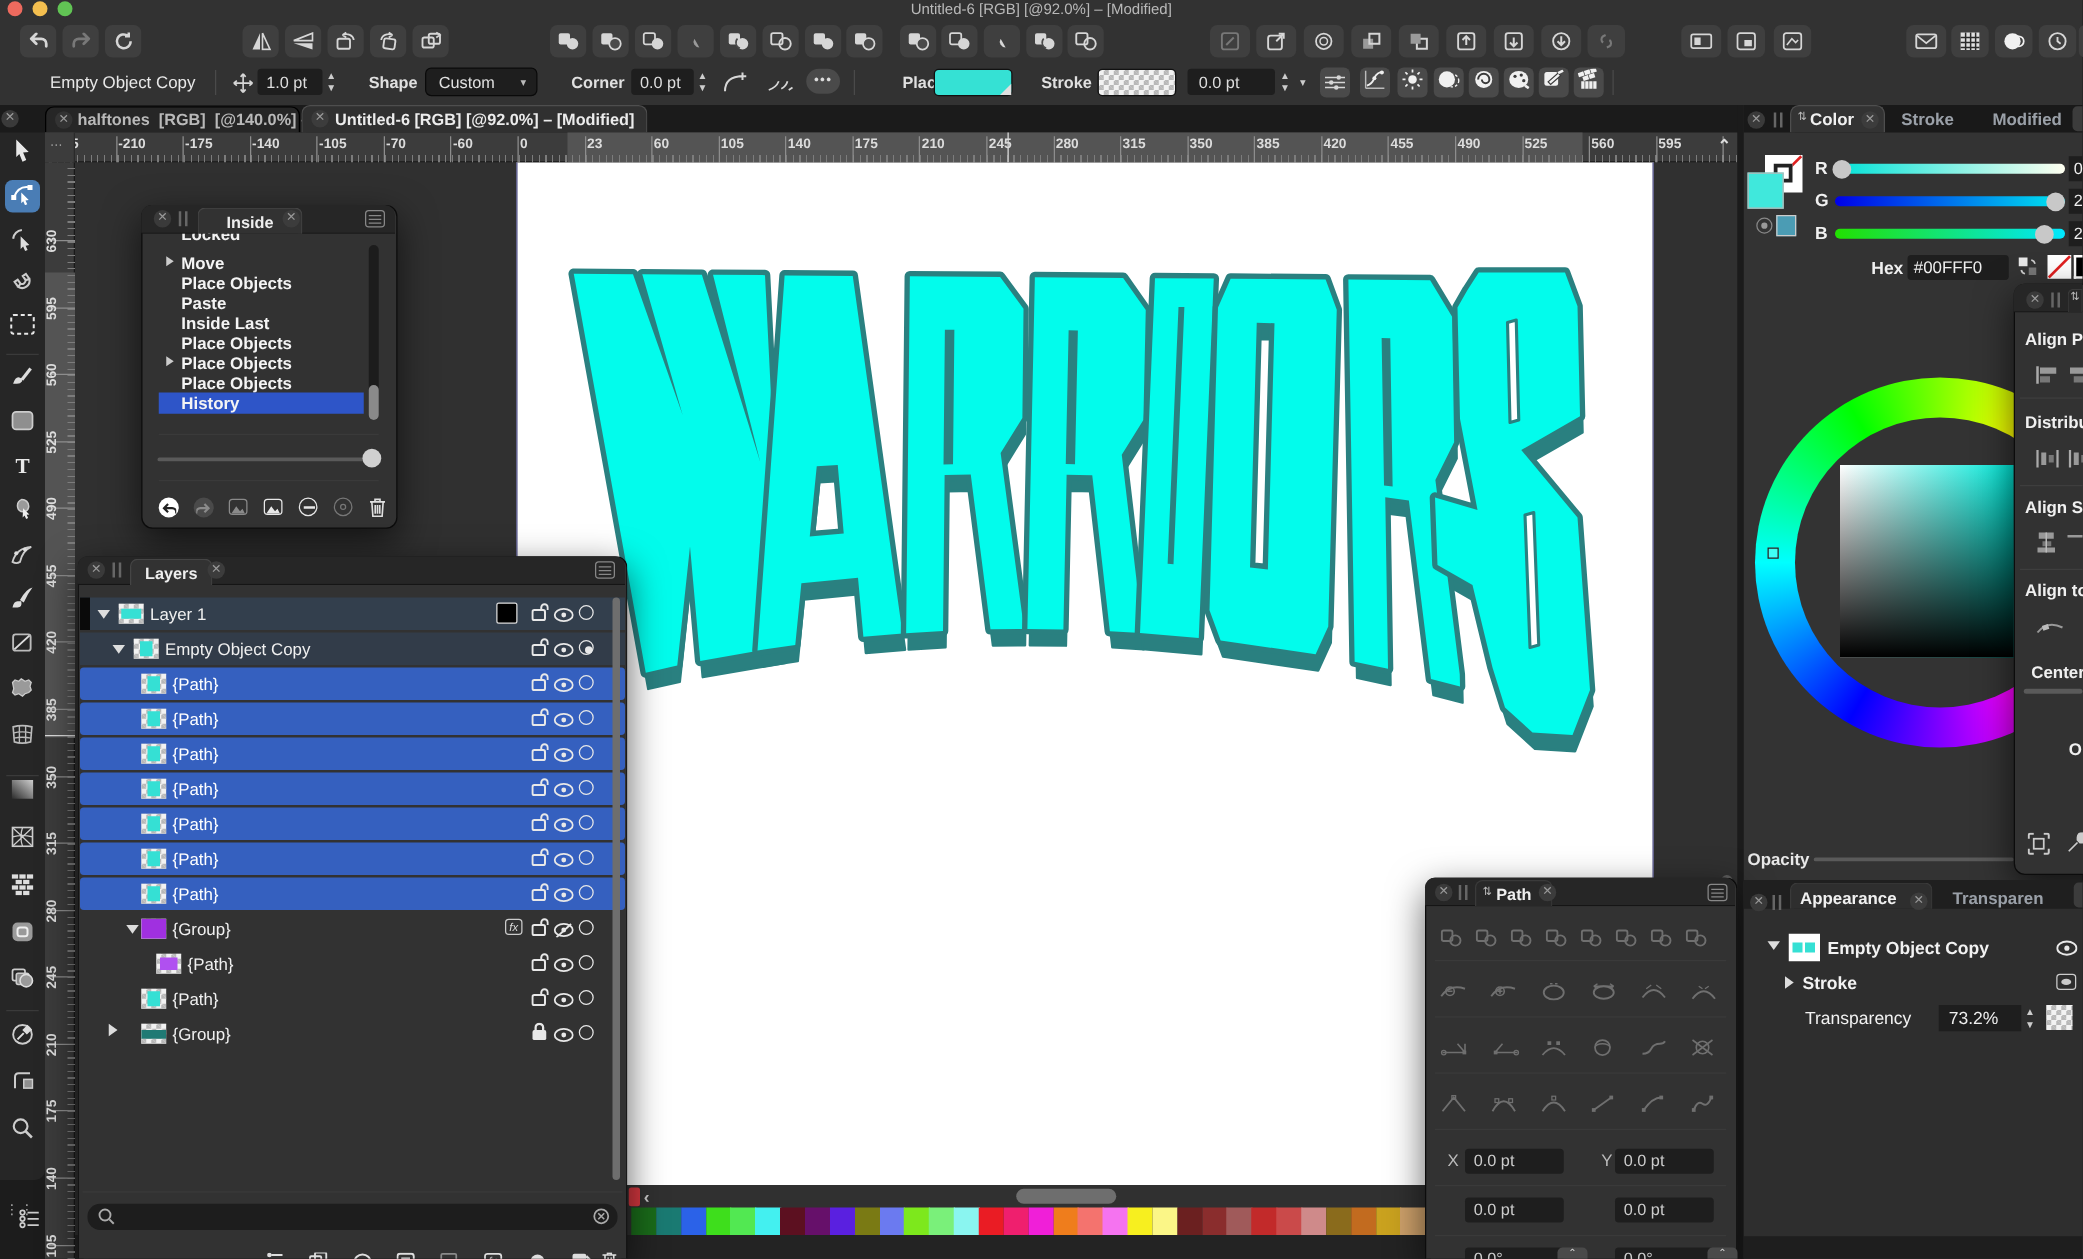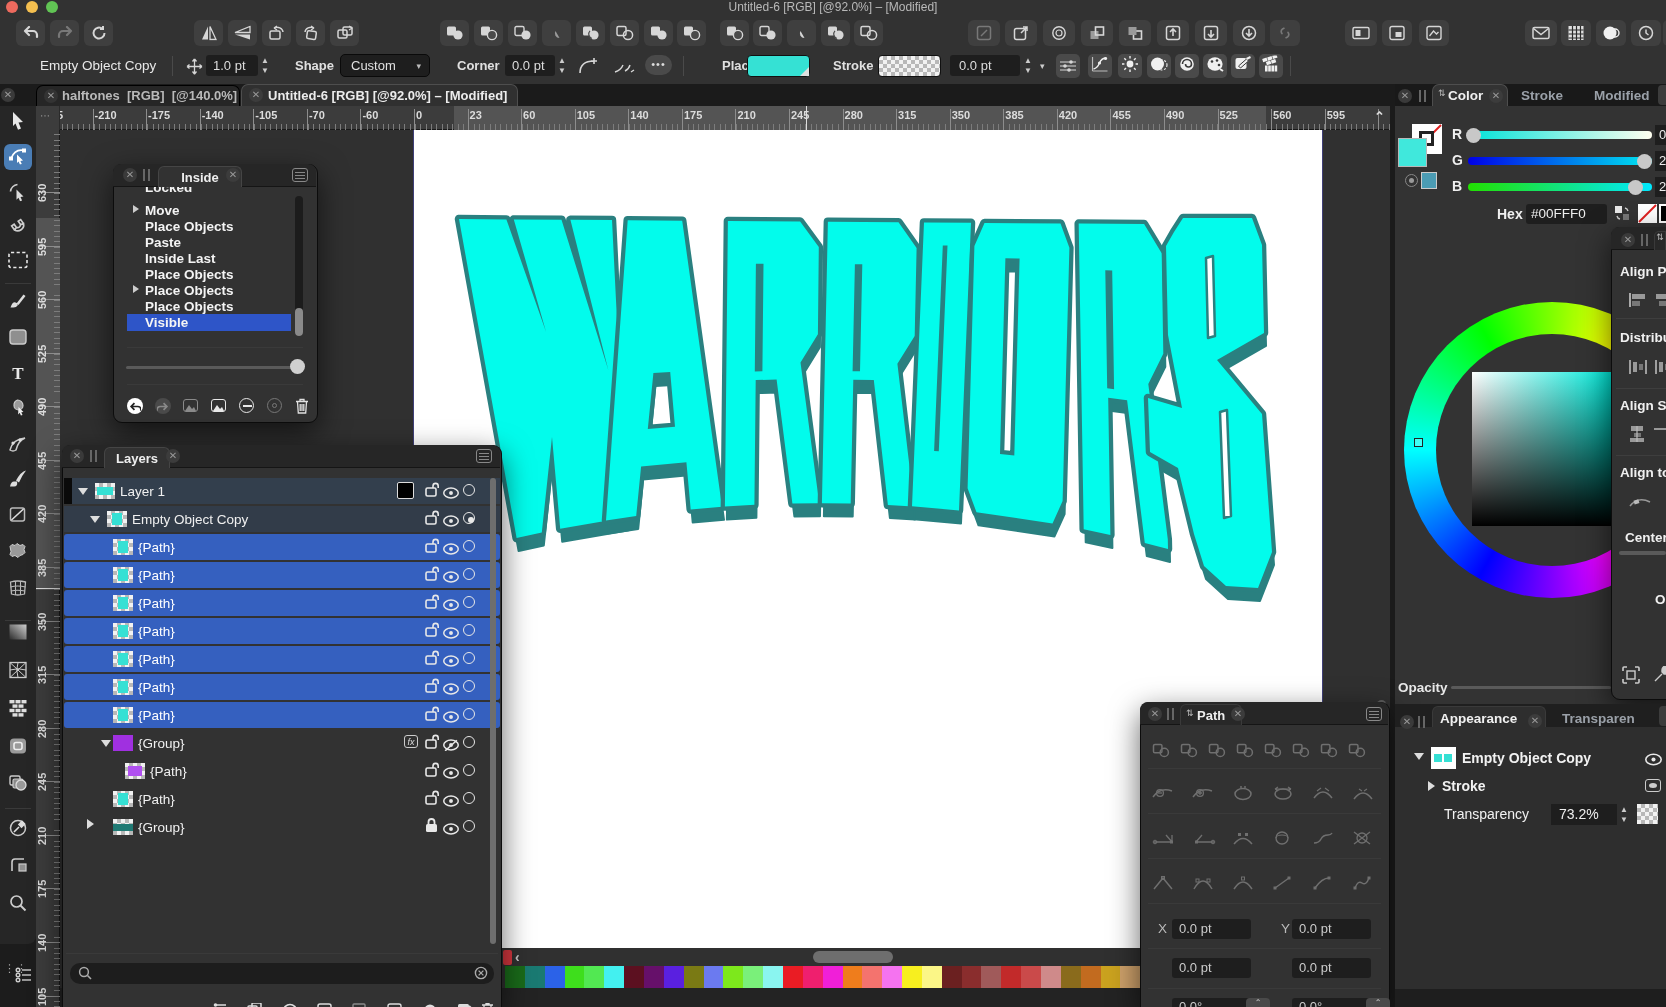--- a/index.html
+++ b/index.html
@@ -743,21 +743,21 @@
 <div class="abs" style="left:133px;top:205px;width:0;height:0;border-style:solid;border-width:4px 0 4px 6px;border-color:transparent transparent transparent #ccc"></div>
 <div class="abs" style="left:145px;top:203px;color:#f4f4f4;font-size:13.5px;font-weight:bold">Move</div>
 <div class="abs" style="left:145px;top:219px;color:#f4f4f4;font-size:13.5px;font-weight:bold">Place Objects</div>
 <div class="abs" style="left:145px;top:235px;color:#f4f4f4;font-size:13.5px;font-weight:bold">Paste</div>
 <div class="abs" style="left:145px;top:251px;color:#f4f4f4;font-size:13.5px;font-weight:bold">Inside Last</div>
 <div class="abs" style="left:145px;top:267px;color:#f4f4f4;font-size:13.5px;font-weight:bold">Place Objects</div>
 <div class="abs" style="left:133px;top:285px;width:0;height:0;border-style:solid;border-width:4px 0 4px 6px;border-color:transparent transparent transparent #ccc"></div>
 <div class="abs" style="left:145px;top:283px;color:#f4f4f4;font-size:13.5px;font-weight:bold">Place Objects</div>
 <div class="abs" style="left:145px;top:299px;color:#f4f4f4;font-size:13.5px;font-weight:bold">Place Objects</div>
 <div class="abs" style="left:127px;top:314px;width:164px;height:17px;background:#2e55c8"></div>
-<div class="abs" style="left:145px;top:315px;color:#f4f4f4;font-size:13.5px;font-weight:bold">Visible</div>
+<div class="abs" style="left:145px;top:315px;color:#f4f4f4;font-size:13.5px;font-weight:bold">History</div>
 <div class="abs" style="left:295px;top:196px;width:8px;height:140px;background:#1c1c1c;border-radius:4px"></div>
 <div class="abs" style="left:295px;top:308px;width:8px;height:28px;background:#8a8a8a;border-radius:4px"></div>
 <div class="abs" style="left:127px;top:347px;width:176px;height:1px;background:#3a3a3a"></div>
 <div class="abs" style="left:126px;top:366px;width:174px;height:3px;background:#5a5a5a;border-radius:2px"></div>
 <div class="abs" style="left:290px;top:359px;width:15px;height:15px;background:#d0d0d0;border-radius:50%"></div>
 <div class="abs" style="left:127px;top:384px;width:176px;height:1px;background:#3a3a3a"></div>
 <div class="abs" style="left:127px;top:398px;width:16px;height:16px;border-radius:50%;background:#fff"></div>
 <svg class="abs" width="12" height="11" style="left:129px;top:401px" viewBox="0 0 11 10">
     <path d="M5 2 L2 5 L5 8 M2 5 H8 a3 3 0 0 1 3 3 v1" fill="none" stroke="#222" stroke-width="1.6"></path>
   </svg>

